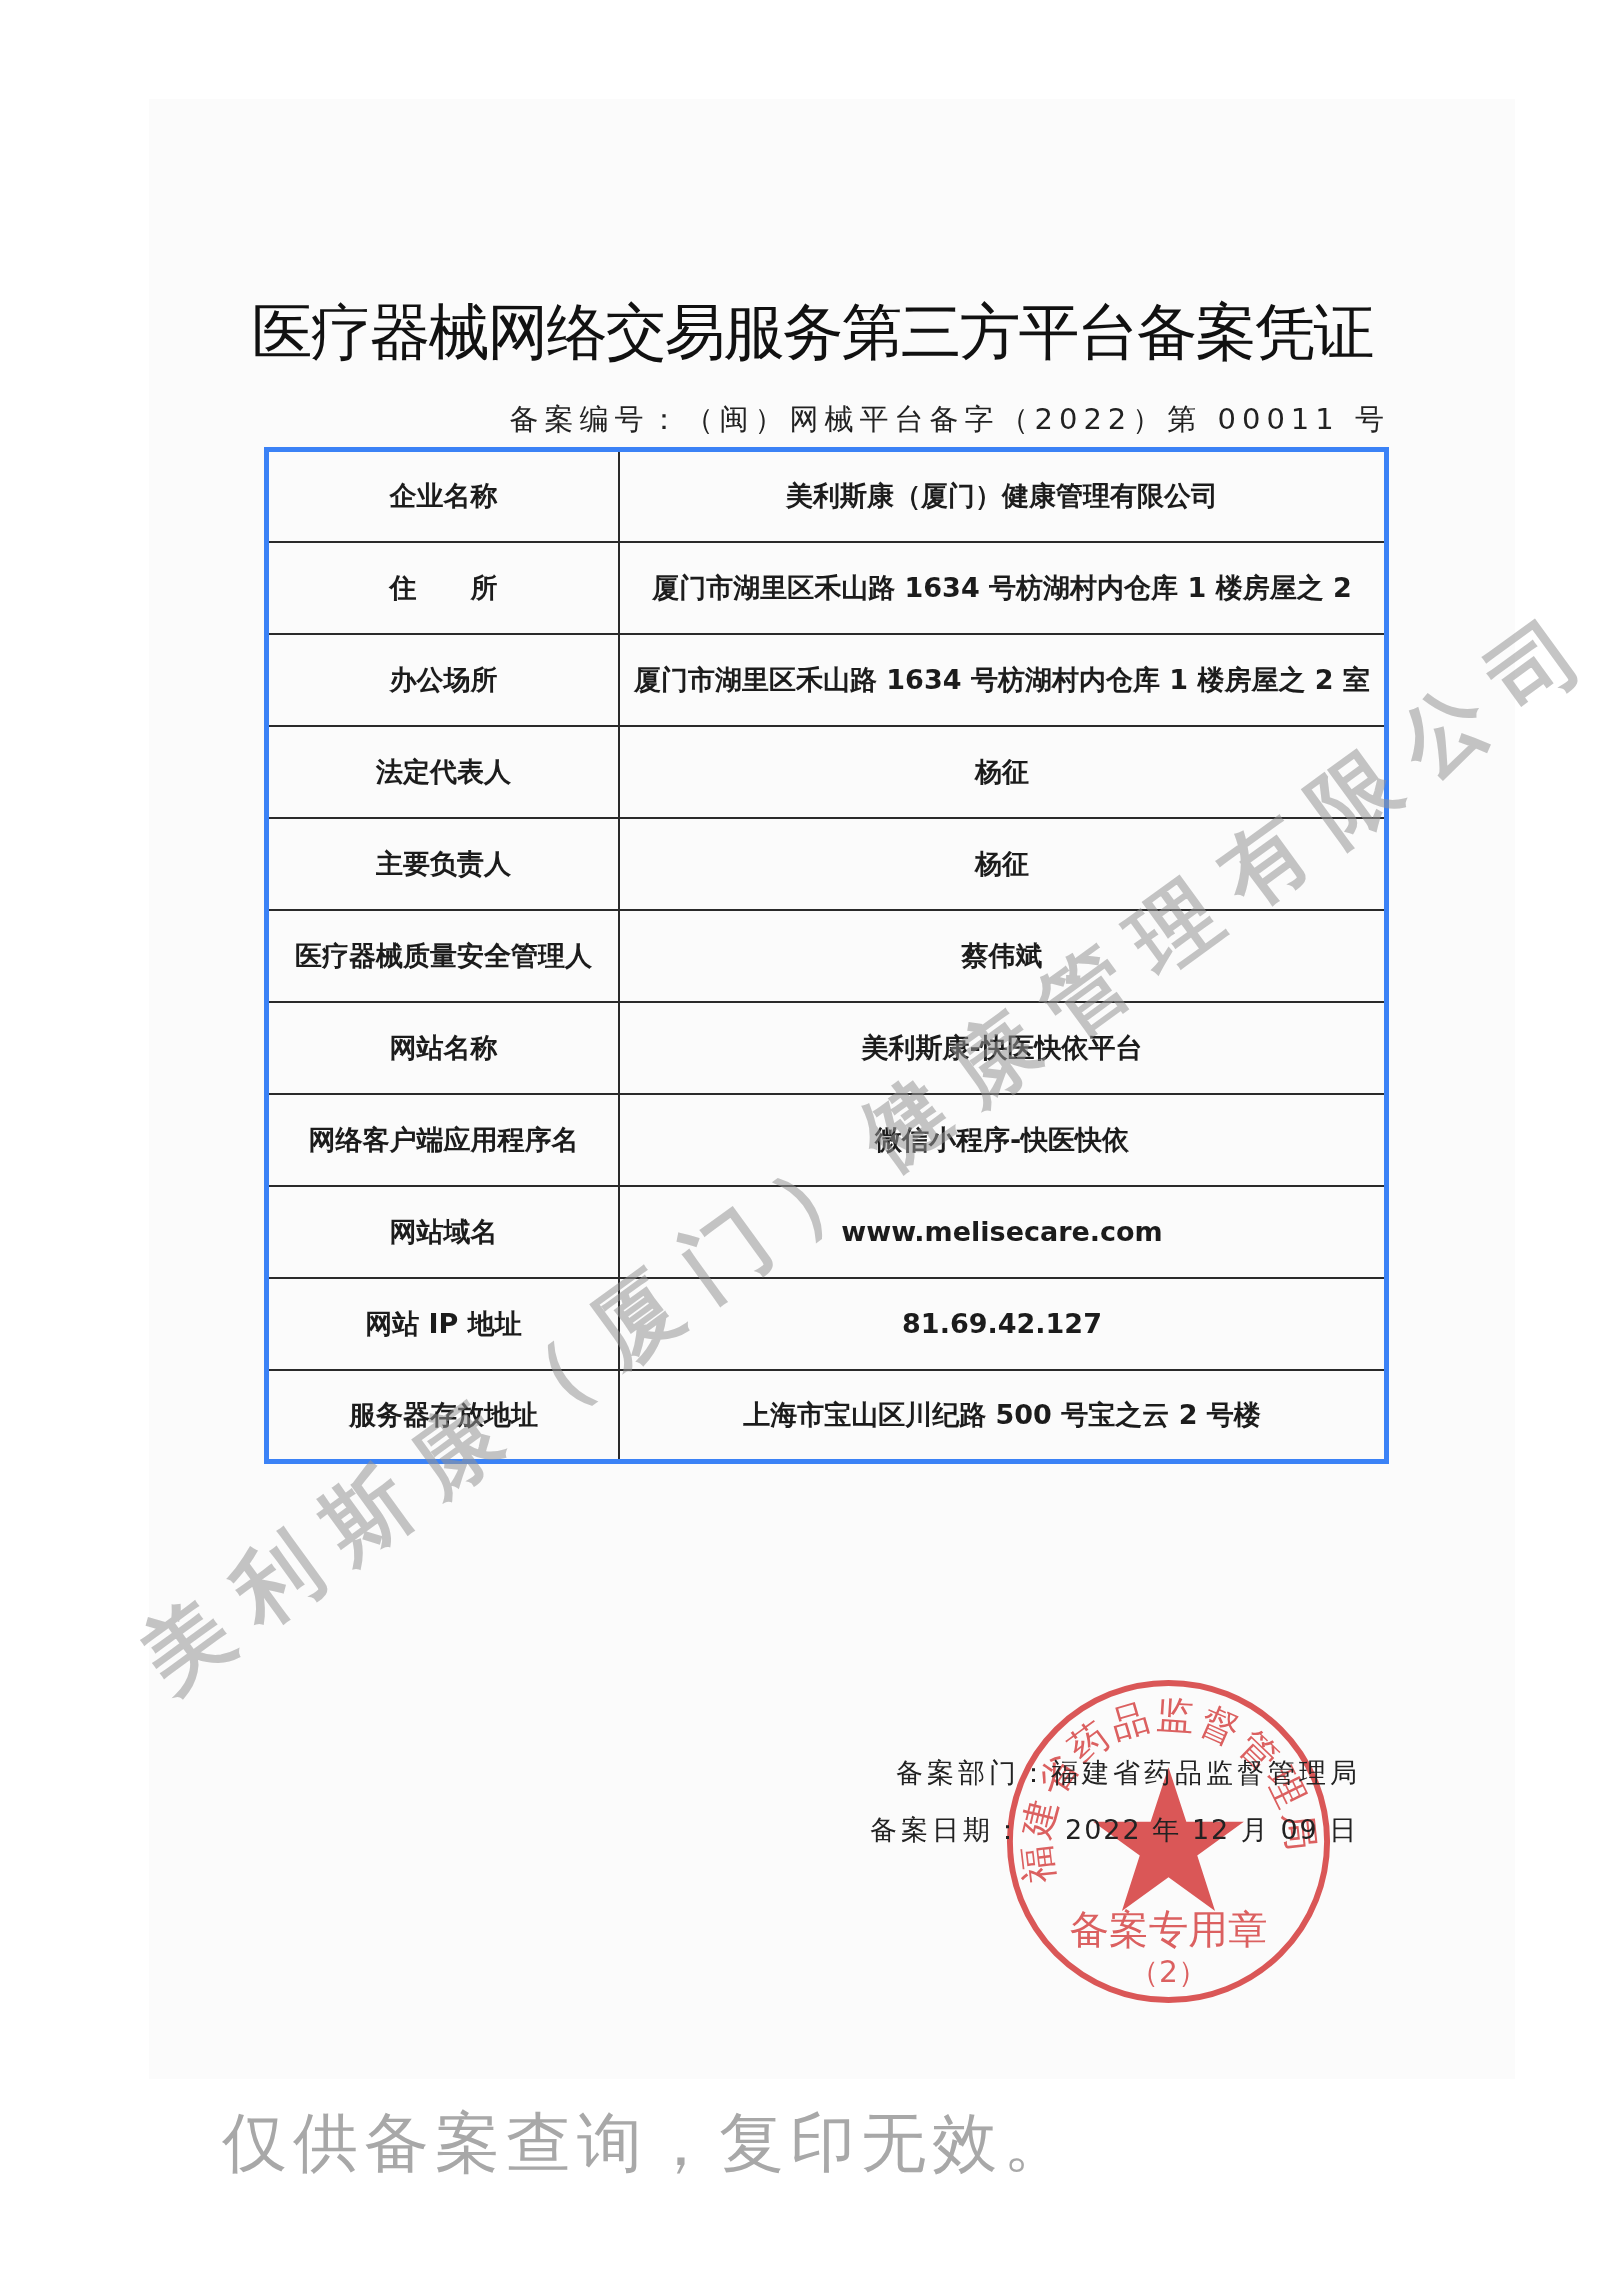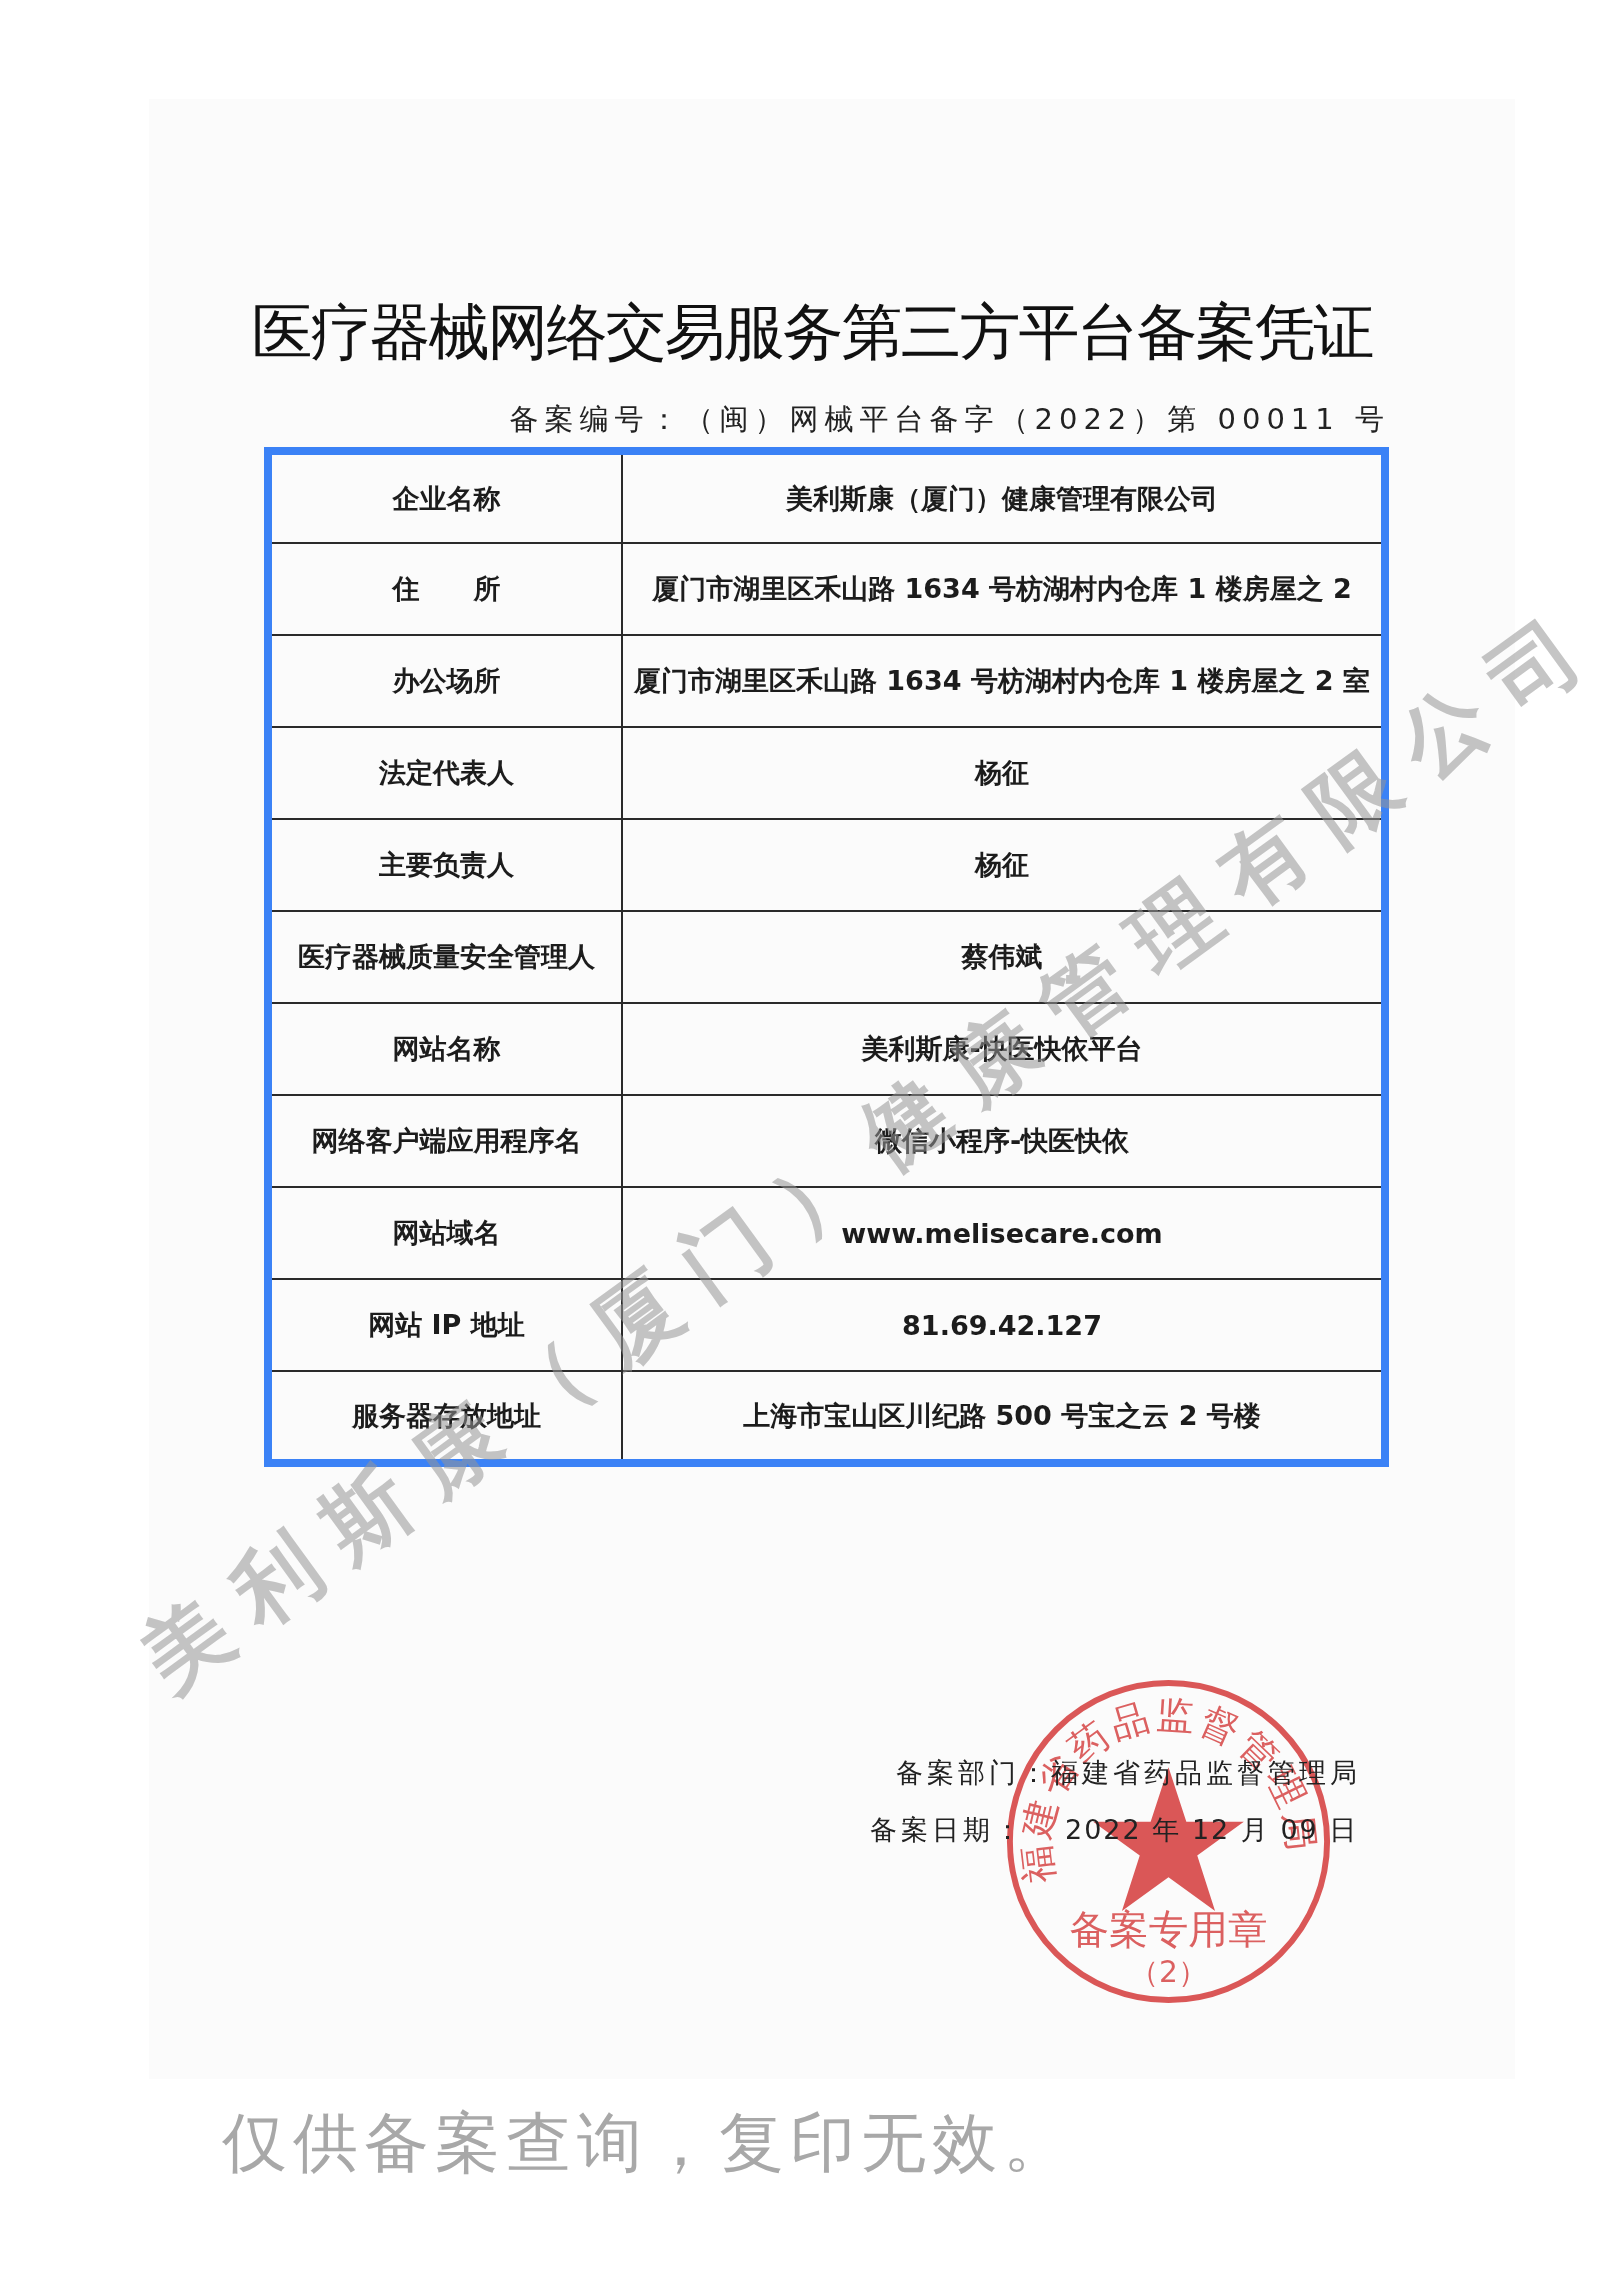--- a/index.html
+++ b/index.html
@@ -16,21 +16,21 @@
   .title {
     position: absolute; left: 0; width: 1624px; top: 292px; text-align: center;
     font-size: 61px; letter-spacing: -2px; color: #111; font-weight: normal;
   }
   .filing-no {
     position: absolute; right: 234px; top: 400px;
     font-size: 29px; letter-spacing: 6px; color: #222;
   }
   table.record {
     position: absolute; left: 264px; top: 447px; width: 1125px;
-    border-collapse: collapse; border: 8px solid #3b82f6;
+    border-collapse: collapse; border: 5px solid #3b82f6;
   }
   table.record td {
     border: 2px solid #2a2a2a; text-align: center; vertical-align: middle;
     font-size: 27px; font-weight: bold; color: #1c1c1c;
   }
   table.record td.label { width: 347px; font-weight: bold; }
   table.record tr.r { height: 92px; }
   table.record tr.tall { height: 198px; }
   table.record td.label .ln { display: block; line-height: 53px; }
   .agency {

